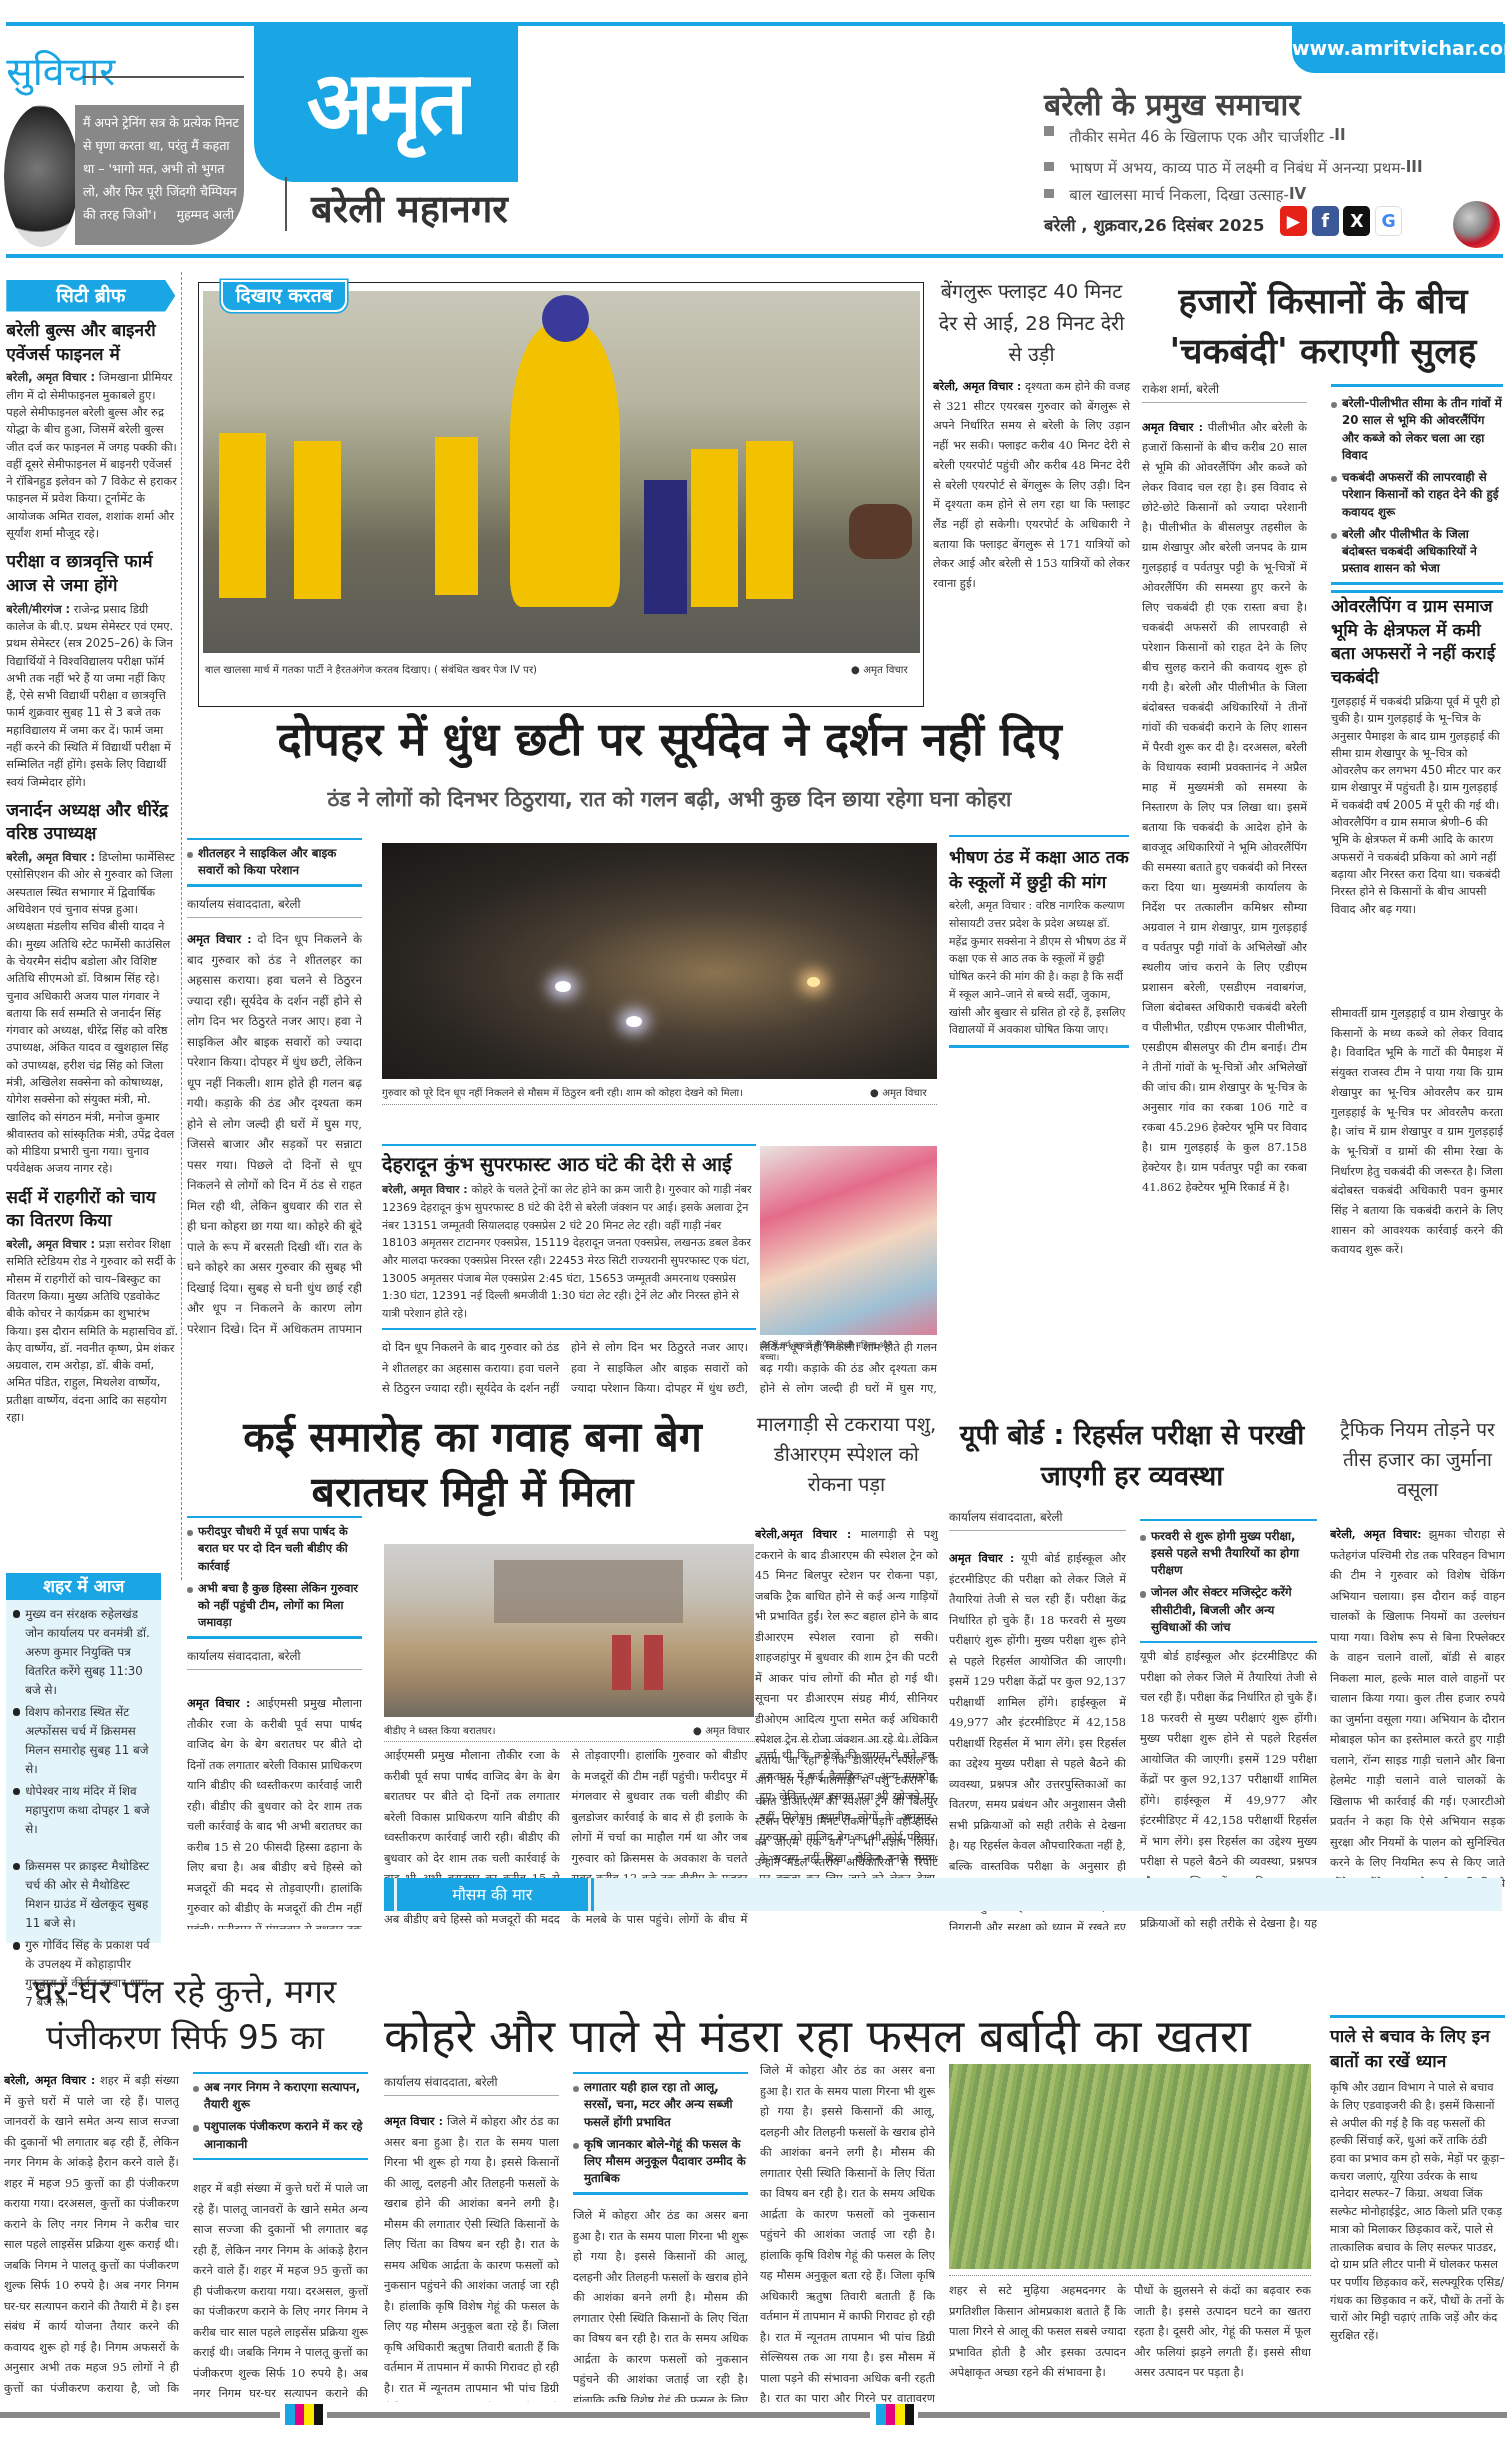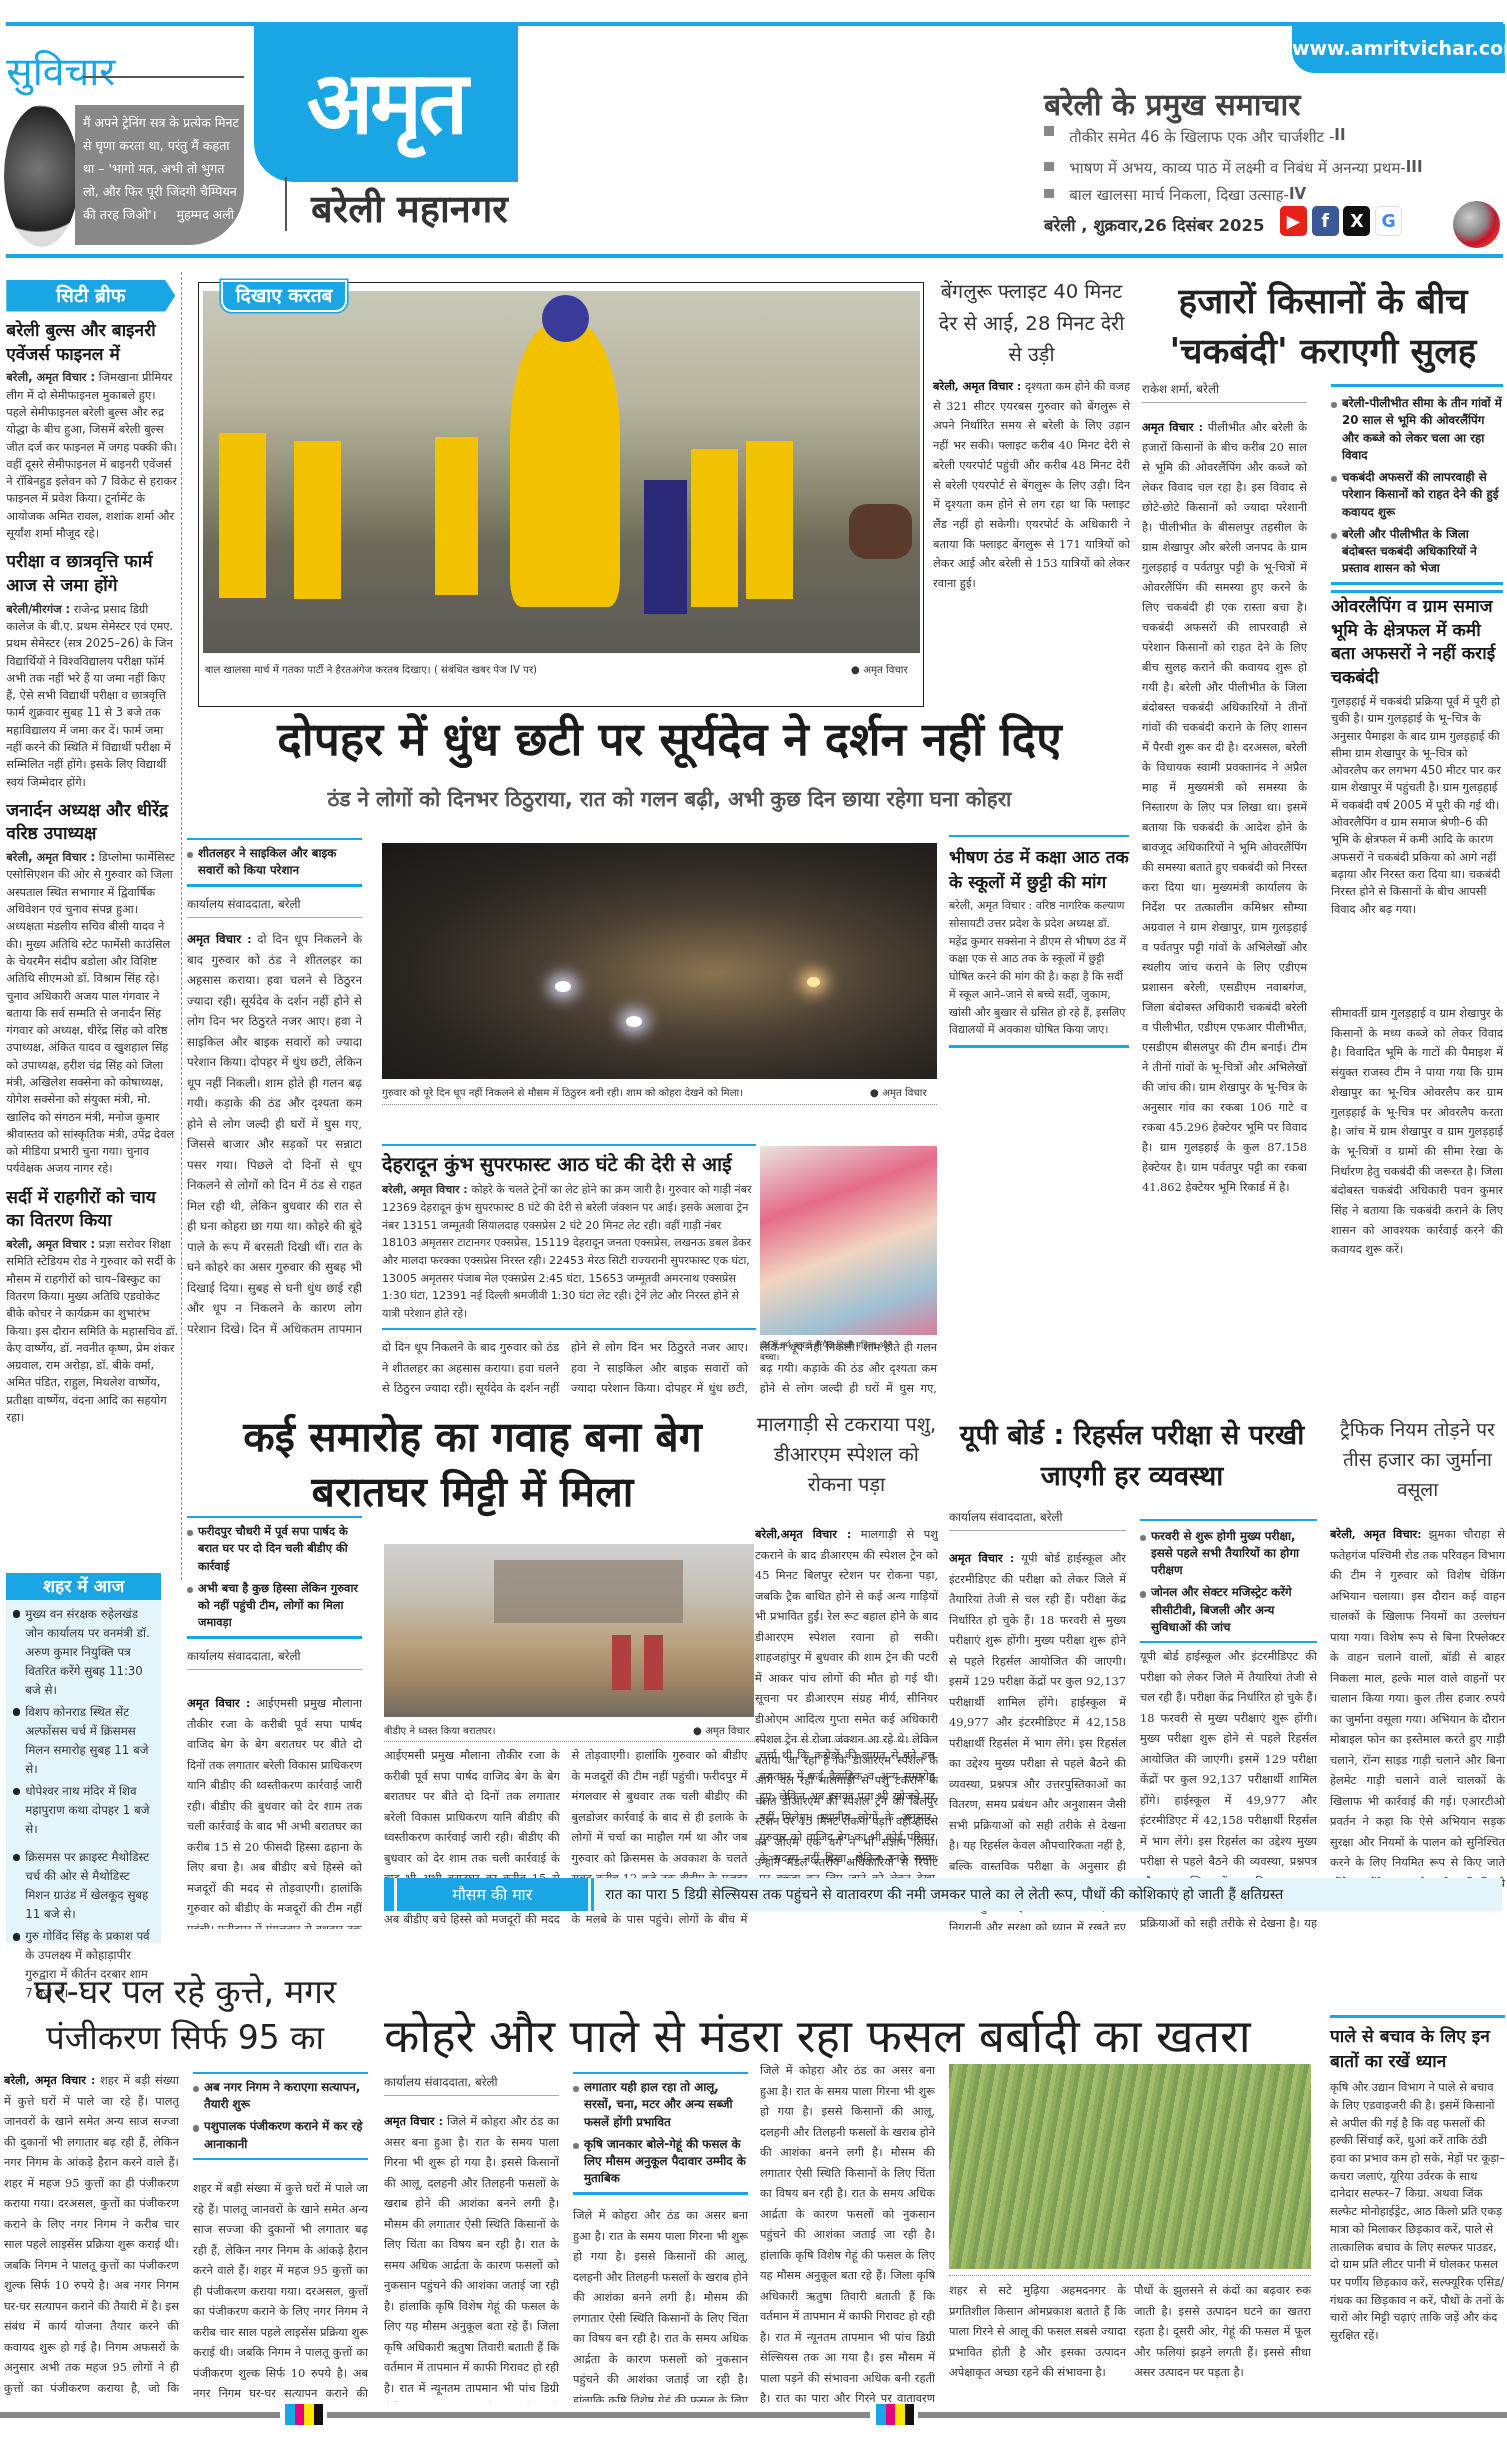--- a/index.html
+++ b/index.html
@@ -100,21 +100,21 @@
     <h3 class="hl" style="font-size:17.3px;line-height:23.6px">सर्दी में राहगीरों को चाय का वितरण किया</h3>
     <p style="font-size:11.4px;line-height:17.3px;color:#333;margin-top:3.2px"><b>बरेली, अमृत विचार :</b> <span>प्रज्ञा सरोवर शिक्षा समिति स्टेडियम रोड ने गुरुवार को सर्दी के मौसम में राहगीरों को चाय–बिस्कुट का वितरण किया। मुख्य अतिथि एडवोकेट बीके कोचर ने कार्यक्रम का शुभारंभ किया। इस दौरान समिति के महासचिव डॉ. केए वार्ष्णेय, डॉ. नवनीत कृष्ण, प्रेम शंकर अग्रवाल, राम अरोड़ा, डॉ. बीके वर्मा, अमित पंडित, राहुल, मिथलेश वार्ष्णेय, प्रतीक्षा वार्ष्णेय, वंदना आदि का सहयोग रहा।</span></p>
   </article>
 </div>
 
 <div class="abs shaded" style="left:6.3px;top:1573px;width:155px;height:370px">
   <div class="sec-tag" style="height:27px;font-size:17.3px;line-height:27px">शहर में आज</div>
   <ul style="list-style:none;padding:4.7px 4.7px 0 6.3px;font-size:11.8px;line-height:19px;color:#333">
     <li style="position:relative;padding-left:12.6px;margin-bottom:3.2px"><span style="position:absolute;left:0;top:5.5px;width:7.9px;height:7.9px;border-radius:50%;background:#222"></span><span>मुख्य वन संरक्षक रुहेलखंड जोन कार्यालय पर वनमंत्री डॉ. अरुण कुमार नियुक्ति पत्र वितरित करेंगे सुबह 11:30 बजे से।</span></li>
     <li style="position:relative;padding-left:12.6px;margin-bottom:3.2px"><span style="position:absolute;left:0;top:5.5px;width:7.9px;height:7.9px;border-radius:50%;background:#222"></span><span>विशप कोनराड स्थित सेंट अल्फोंसस चर्च में क्रिसमस मिलन समारोह सुबह 11 बजे से।</span></li>
-    <li style="position:relative;padding-left:12.6px;margin-bottom:9px"><span style="position:absolute;left:0;top:5.5px;width:7.9px;height:7.9px;border-radius:50%;background:#222"></span><span>धोपेश्वर नाथ मंदिर में शिव महापुराण कथा दोपहर 1 बजे से।</span></li>
+    <li style="position:relative;padding-left:12.6px;margin-bottom:18px"><span style="position:absolute;left:0;top:5.5px;width:7.9px;height:7.9px;border-radius:50%;background:#222"></span><span>धोपेश्वर नाथ मंदिर में शिव महापुराण कथा दोपहर 1 बजे से।</span></li>
     <li style="position:relative;padding-left:12.6px;margin-bottom:3.2px"><span style="position:absolute;left:0;top:5.5px;width:7.9px;height:7.9px;border-radius:50%;background:#222"></span><span>क्रिसमस पर क्राइस्ट मैथोडिस्ट चर्च की ओर से मैथोडिस्ट मिशन ग्राउंड में खेलकूद सुबह 11 बजे से।</span></li>
     <li style="position:relative;padding-left:12.6px;margin-bottom:3.2px"><span style="position:absolute;left:0;top:5.5px;width:7.9px;height:7.9px;border-radius:50%;background:#222"></span><span>गुरु गोविंद सिंह के प्रकाश पर्व के उपलक्ष्य में कोहाड़ापीर गुरुद्वारा में कीर्तन दरबार शाम 7 बजे से।</span></li>
   </ul>
 </div>
 
 <div class="abs" style="left:198px;top:282px;width:726px;height:425px;border:1.6px solid #222"></div>
 <div class="photo" style="left:203px;top:291px;width:717px;height:362px;background:linear-gradient(180deg,#c9c7b8 0%,#b8b6a0 30%,#8c8a70 55%,#6d6a5a 70%,#5b5a55 100%)">
   <div style="position:absolute;left:307px;top:31.5px;width:110px;height:284px;background:#f2c200;border-radius:40% 40% 10% 10%"></div>
   <div style="position:absolute;left:339px;top:3.9px;width:47px;height:47px;background:#3a3a9a;border-radius:50%"></div>
   <div style="position:absolute;left:15.8px;top:142px;width:47px;height:165px;background:#f2c200"></div>
@@ -231,21 +231,20 @@
   <div class="bul" style="font-size:11.8px;line-height:17.3px">अब नगर निगम ने कराएगा सत्यापन, तैयारी शुरू</div>
   <div class="bul" style="font-size:11.8px;line-height:17.3px">पशुपालक पंजीकरण कराने में कर रहे आनाकानी</div>
   <div class="rule-blue" style="height:2.4px;margin-top:4.7px"></div>
 </div>
 <p class="abs body" style="left:193px;top:2178px;width:175px;font-size:11.4px;line-height:20.5px;height:224px;overflow:hidden"><span>शहर में बड़ी संख्या में कुत्ते घरों में पाले जा रहे हैं। पालतू जानवरों के खाने समेत अन्य साज सज्जा की दुकानों भी लगातार बढ़ रही हैं, लेकिन नगर निगम के आंकड़े हैरान करने वाले हैं। शहर में महज 95 कुत्तों का ही पंजीकरण कराया गया। दरअसल, कुत्तों का पंजीकरण कराने के लिए नगर निगम ने करीब चार साल पहले लाइसेंस प्रक्रिया शुरू कराई थी। जबकि निगम ने पालतू कुत्तों का पंजीकरण शुल्क सिर्फ 10 रुपये है। अब नगर निगम घर-घर सत्यापन कराने की तैयारी में है। इस संबंध में कार्य योजना तैयार करने की कवायद शुरू हो गई है। निगम अफसरों के अनुसार अभी तक महज 95 लोगों ने ही कुत्तों का पंजीकरण कराया है, जो कि समय पर शुल्क का भुगतान भी कर रहे हैं। जबकि शहर में बड़ी संख्या में लोग कुत्तों को पाल रहे हैं। वहीं पार्षद अब आगामी बोर्ड बैठक में इस मुद्दे को उठाने की तैयारी में हैं। अपर नगर आयुक्त शशि भूषण राय ने बताया कि पंजीकरण से कुत्तों की पहचान, टीकाकरण और निगरानी आसान होती है।</span></p>
 
 <div class="abs" style="left:384px;top:1878px;width:1118px;height:33px;background:#e3f4fb;display:flex">
   <div style="width:9.5px;background:#1aa6e4;margin-right:3.2px"></div>
   <div style="width:191px;background:#1aa6e4;color:#fff;font-size:15.8px;text-align:center;line-height:33px">मौसम की मार</div>
   <div style="width:3.2px;background:#1aa6e4;margin:0 3.2px"></div>
-  <div style="flex:1;font-size:14px;line-height:33px;color:#222;white-space:nowrap;overflow:hidden;padding-left:7.9px">रात का पारा 5 डिग्री सेल्सियस तक पहुंचने से वातावरण की नमी जमकर पाले का ले लेती रूप, पौधों की कोशिकाएं हो जाती हैं क्षतिग्रस्त</div>
 </div>
 <div class="abs" style="left:384px;top:2005px;width:922px;font-size:46px;line-height:63px;color:#1e1e1e;white-space:nowrap">कोहरे और पाले से मंडरा रहा फसल बर्बादी का खतरा</div>
 
 <div class="abs byline" style="left:384px;top:2073px;width:175px">कार्यालय संवाददाता, बरेली</div>
 <p class="abs body" style="left:384px;top:2111px;width:175px;font-size:11.4px;line-height:20.5px;height:291px;overflow:hidden"><b>अमृत विचार :</b> <span>जिले में कोहरा और ठंड का असर बना हुआ है। रात के समय पाला गिरना भी शुरू हो गया है। इससे किसानों की आलू, दलहनी और तिलहनी फसलों के खराब होने की आशंका बनने लगी है। मौसम की लगातार ऐसी स्थिति किसानों के लिए चिंता का विषय बन रही है। रात के समय अधिक आर्द्रता के कारण फसलों को नुकसान पहुंचने की आशंका जताई जा रही है। हांलाकि कृषि विशेष गेहूं की फसल के लिए यह मौसम अनुकूल बता रहे हैं। जिला कृषि अधिकारी ऋतुषा तिवारी बताती हैं कि वर्तमान में तापमान में काफी गिरावट हो रही है। रात में न्यूनतम तापमान भी पांच डिग्री सेल्सियस तक आ गया है। इस मौसम में पाला पड़ने की संभावना अधिक बनी रहती है। रात का पारा और गिरने पर वातावरण की नमी जमकर पाले का रूप ले लेती है। इससे पौधों की कोशिकाएं जम जाती हैं और वे क्षतिग्रस्त हो जाती हैं जिससे आलू, सरसों, चना, मटर सहित सब्जी फसलें प्रभावित हो सकती हैं। पाला गिरने से आलू की पत्तियां झुलसने लगती हैं और कंदों की वृद्धि रुक जाती है, वहीं सरसों समेत अन्य फसल में फूल और फलियों की वृद्धि पर असर पड़ने का डर बना रहता है। पाला लगातार गिरता रहा, तो पूरी लागत और मेहनत के बावजूद किसानों को भारी नुकसान उठाना पड़ सकता है। इसे देखते हुए किसानों को सतर्क रहने और समय रहते आवश्यक बचाव उपाय अपनाने की आवश्यकता है। जबकि गेहूं की फसल के लिए यह मौसम अनुकूल है।</span></p>
 <div class="abs" style="left:573px;top:2072px;width:175px">
   <div class="rule-blue" style="height:2.4px;margin-bottom:4.7px"></div>
   <div class="bul" style="font-size:11.8px;line-height:17.3px">लगातार यही हाल रहा तो आलू, सरसों, चना, मटर और अन्य सब्जी फसलें होंगी प्रभावित</div>
   <div class="bul" style="font-size:11.8px;line-height:17.3px">कृषि जानकार बोले-गेहूं की फसल के लिए मौसम अनुकूल पैदावार उम्मीद के मुताबिक</div>
   <div class="rule-blue" style="height:2.4px;margin-top:4.7px"></div>

